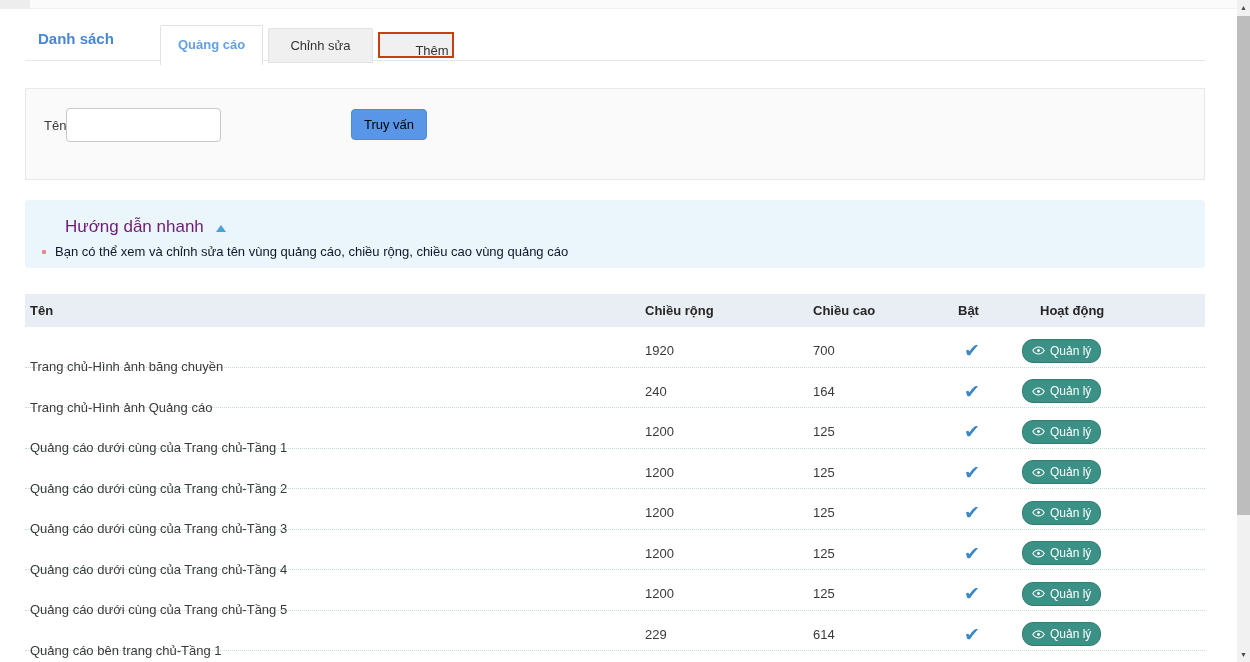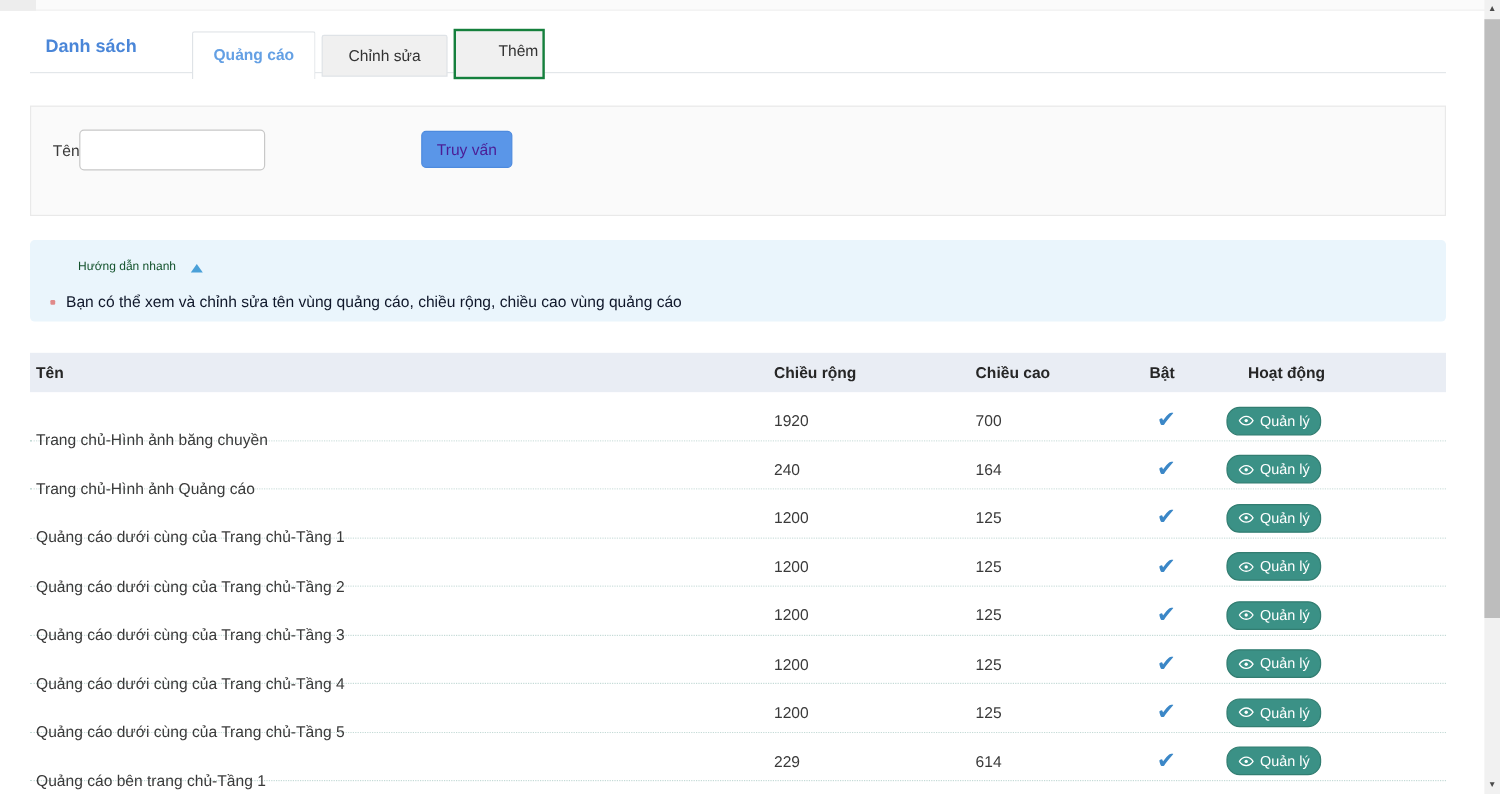--- a/index.html
+++ b/index.html
@@ -31,50 +31,50 @@
   }
   .tab.t0 { width: 103px; }
   .tab.t1 { width: 105px; }
   .tab.t2 { width: 76px; }
   .tab.active {
     background: #ffffff; color: #64a0e4; font-weight: 600;
     height: 40px; line-height: 38px; margin-top: 5px;
     border-bottom: none; z-index: 2; position: relative;
   }
   .tab.highlighted {
-    border: 2px solid #15803d; height: 42px; line-height: 34px; margin-top: 4px;
+    border: 2px solid #c2410c; height: 26px; line-height: 34px; margin-top: 4px;
     border-radius: 0;
     padding-left: 32px;
   }
 
   
   .search-panel {
     position: absolute; left: 0; top: 88px; width: 100%; height: 92px;
     background: #fafafa; border: 1px solid #e9e9e9;
   }
   .field-label { position: absolute; left: 18px; top: 29px; font-size: 13px; color: #3a3a3a; }
   .name-input {
     position: absolute; left: 40px; top: 19px; width: 155px; height: 34px;
     border: 1px solid #c8c8c8; border-radius: 4px; background: #ffffff;
     font-family: "Liberation Sans", sans-serif; font-size: 13px; padding: 0 8px; outline: none;
   }
   .query-btn {
     position: absolute; left: 325px; top: 20px; width: 76px; height: 31px;
-    background: #5a96e8; color: #4c1d95; font-size: 13px;
+    background: #5a96e8; color: #000000; font-size: 13px;
     border: 1px solid #4d8ade; border-radius: 4px; cursor: pointer;
     font-family: "Liberation Sans", sans-serif;
   }
 
   
   .help-box {
     position: absolute; left: 0; top: 200px; width: 100%; height: 68px;
     background: #eaf5fc; border-radius: 4px;
   }
   .help-title-row { position: absolute; left: 40px; top: 17px; display: flex; align-items: center; }
-  .help-title { font-size: 10px; color: #14532d; }
+  .help-title { font-size: 17px; color: #701a75; }
   .chev-up {
     width: 0; height: 0; margin-left: 12px; margin-top: 2px;
     border-left: 5px solid transparent; border-right: 5px solid transparent;
     border-bottom: 7px solid #4aa0d8; cursor: pointer;
   }
   .help-tip { position: absolute; left: 17px; top: 44px; display: flex; align-items: center; }
   .bullet { width: 4px; height: 4px; background: #e08a8a; border-radius: 1px; margin-top: 1px; }
   .tip-text { margin-left: 9px; font-size: 13px; color: #0f172a; }
 
   

